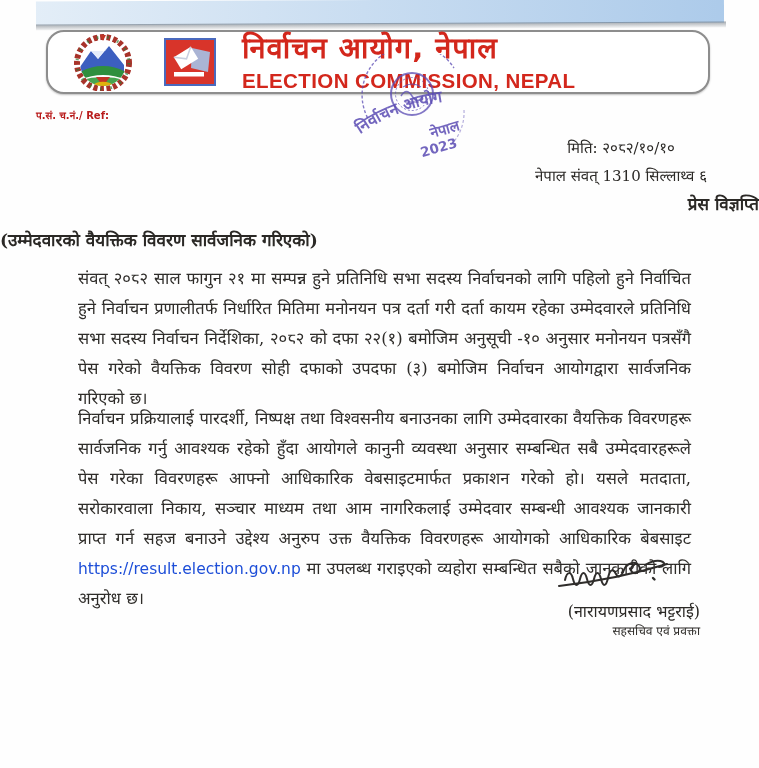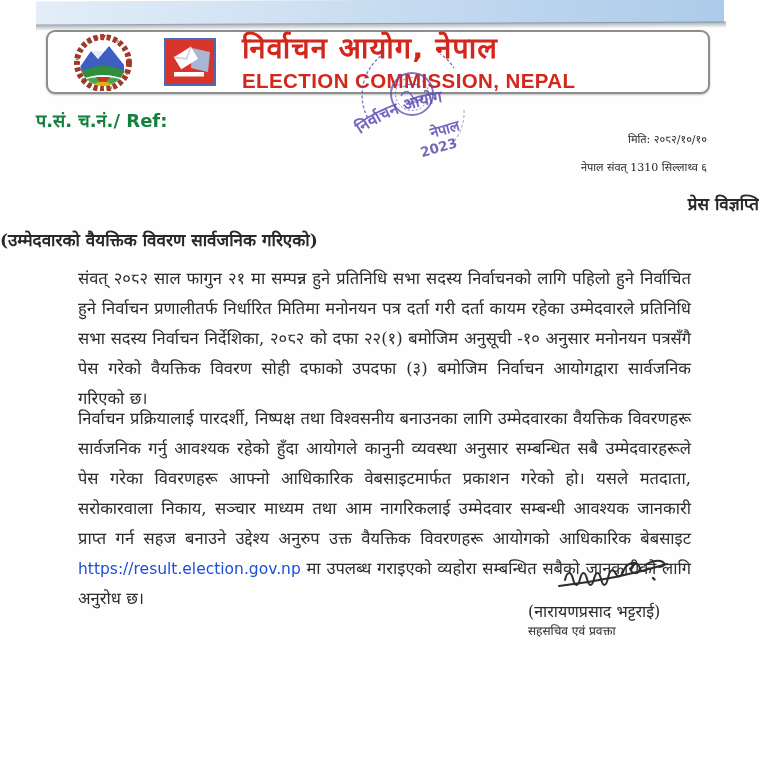--- a/index.html
+++ b/index.html
@@ -32,21 +32,21 @@
     transform: rotate(-0.25deg);
   }
 
   
   .header-box {
     position: absolute;
     left: 46px; top: 30px;
     width: 664px; height: 64px;
     background: #ffffff;
     border: 2px solid #8d8d8d;
-    border-radius: 9px;
+    border-radius: 18px;
     box-shadow: 0 1px 2px rgba(0,0,0,0.25);
     display: flex;
     align-items: center;
     padding-left: 24px;
     box-sizing: border-box;
     z-index: 2;
   }
   .emblem { width: 62px; height: 58px; flex: 0 0 auto; }
   .ec-logo { width: 52px; height: 48px; flex: 0 0 auto; margin-left: 30px; }
   .title-block {
@@ -71,34 +71,34 @@
     letter-spacing: 0.4px;
     white-space: nowrap;
     margin-top: 7px;
   }
 
   
   .ref-line {
     position: absolute;
     left: 36px; top: 108px;
     font-family: "DejaVu Sans", "Liberation Sans", sans-serif;
-    font-size: 18px;
-    font-weight: bold;
-    color: #15803d;
+    font-size: 10px;
+    font-weight: bold;
+    color: #b91c1c;
   }
 
   
   .stamp { position: absolute; left: 346px; top: 54px; z-index: 3; }
 
   
   .date-block {
     position: absolute;
-    right: 52px; top: 126px;
-    text-align: right;
-    font-size: 11px;
+    right: 52px; top: 134px;
+    text-align: center;
+    font-size: 15px;
     line-height: 28px;
     color: #2b2926;
   }
 
   
   .doc-title {
     position: absolute;
     left: 0; top: 192px;
     width: 759px;
     text-align: right;
@@ -132,21 +132,21 @@
     font-family: "DejaVu Sans", "Liberation Sans", sans-serif;
     font-size: 15.5px;
     color: #1d4ed8;
   }
 
   
   .sig-block {
     position: absolute;
     left: 528px; top: 556px;
     width: 172px;
-    text-align: left;
+    text-align: right;
     color: #2b2926;
   }
   .sig-svg { display: block; margin: 0 auto; }
   .sig-name { font-size: 16px; margin-top: 4px; white-space: nowrap; }
   .sig-title { font-size: 12px; white-space: nowrap; }
 </style>
 </head>
 <body>
 
 <div class="page">

